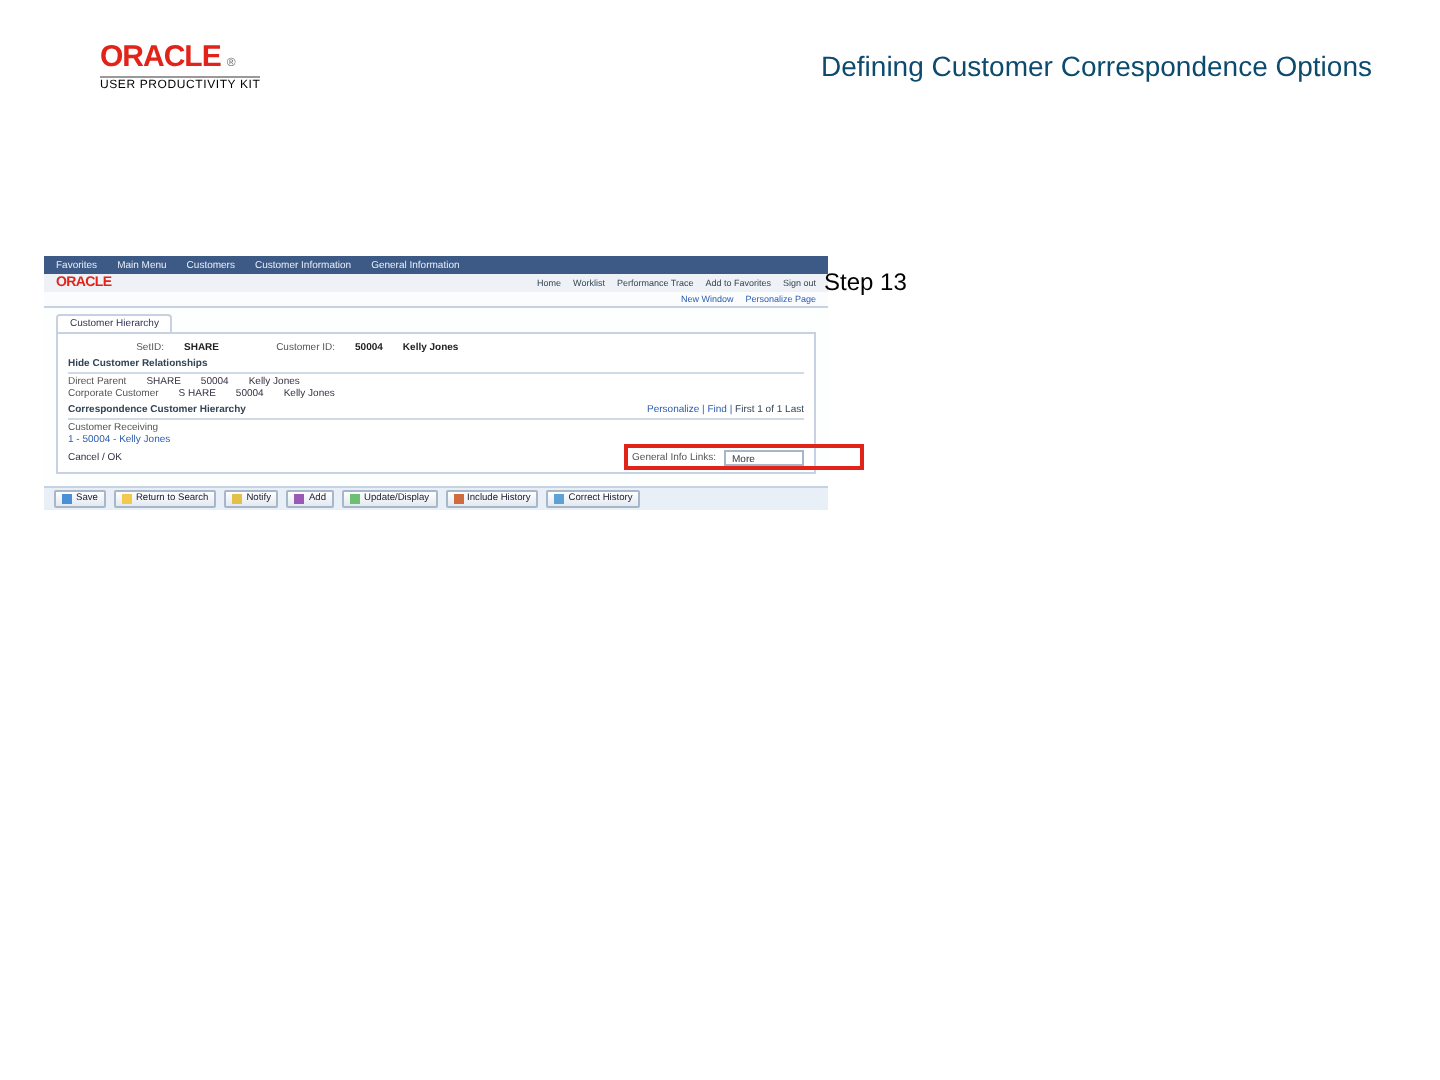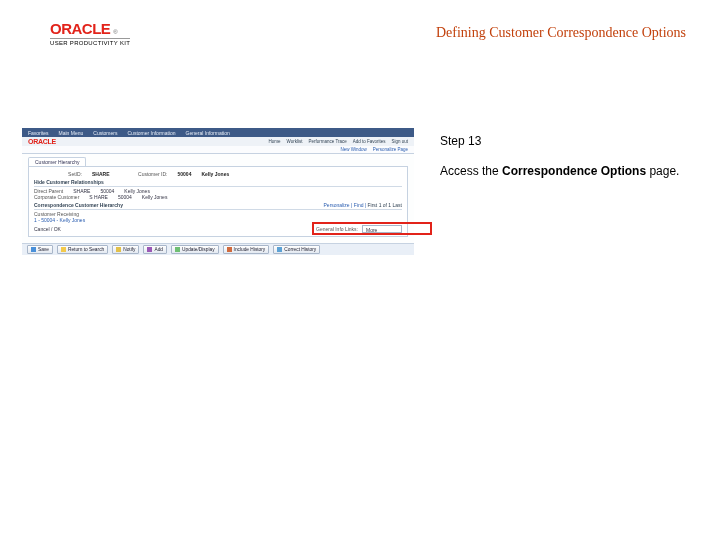--- a/index.html
+++ b/index.html
@@ -45,23 +45,22 @@
   }
   .upk-line {
     font-size: 6px;
     letter-spacing: 0.3px;
     color: #000;
     border-top: 1px solid #999;
     padding-top: 1px;
   }
   .page-title {
     font-size: 14px;
-    color: #c2410c;
+    color: #0c4a6e;
     margin-right: 14px;
-    font-family: Liberation Serif, serif;
   }
   .screenshot {
     position: absolute;
     top: 128px;
     left: 22px;
     width: 392px;
     height: 120px;
     background: #dbe6f1;
     font-size: 5.5px;
     color: #333;
@@ -184,21 +183,21 @@
   .ico-save { background:#4a90d9; }
   .ico-ret { background:#f2c94c; }
   .ico-not { background:#e2c04a; }
   .ico-upd { background:#6fbf73; }
   .ico-add { background:#9b59b6; }
   .ico-inc { background:#d06b3e; }
   .ico-corr { background:#5da2d5; }
   .instructions {
     position: absolute;
     top: 134px;
-    left: 440px;
+    left: 412px;
     width: 262px;
     font-size: 12px;
     line-height: 1.3;
   }
   .instructions p { margin-bottom: 14px; }
 </style>
 </head>
 <body>
 
 <div class="header">
@@ -307,16 +306,13 @@
       </span>
     <span class="ss-btn">
         <span class="ico ico-corr"></span>
         <span>Correct History</span>
       </span>
   </div>
 </div>
 
 <div class="instructions">
   <p>Step 13</p>
-  <p>
-    <span>Access the </span><b>Correspondence Options</b><span> page.</span>
-  </p>
 </div>
 
 </body></html>

